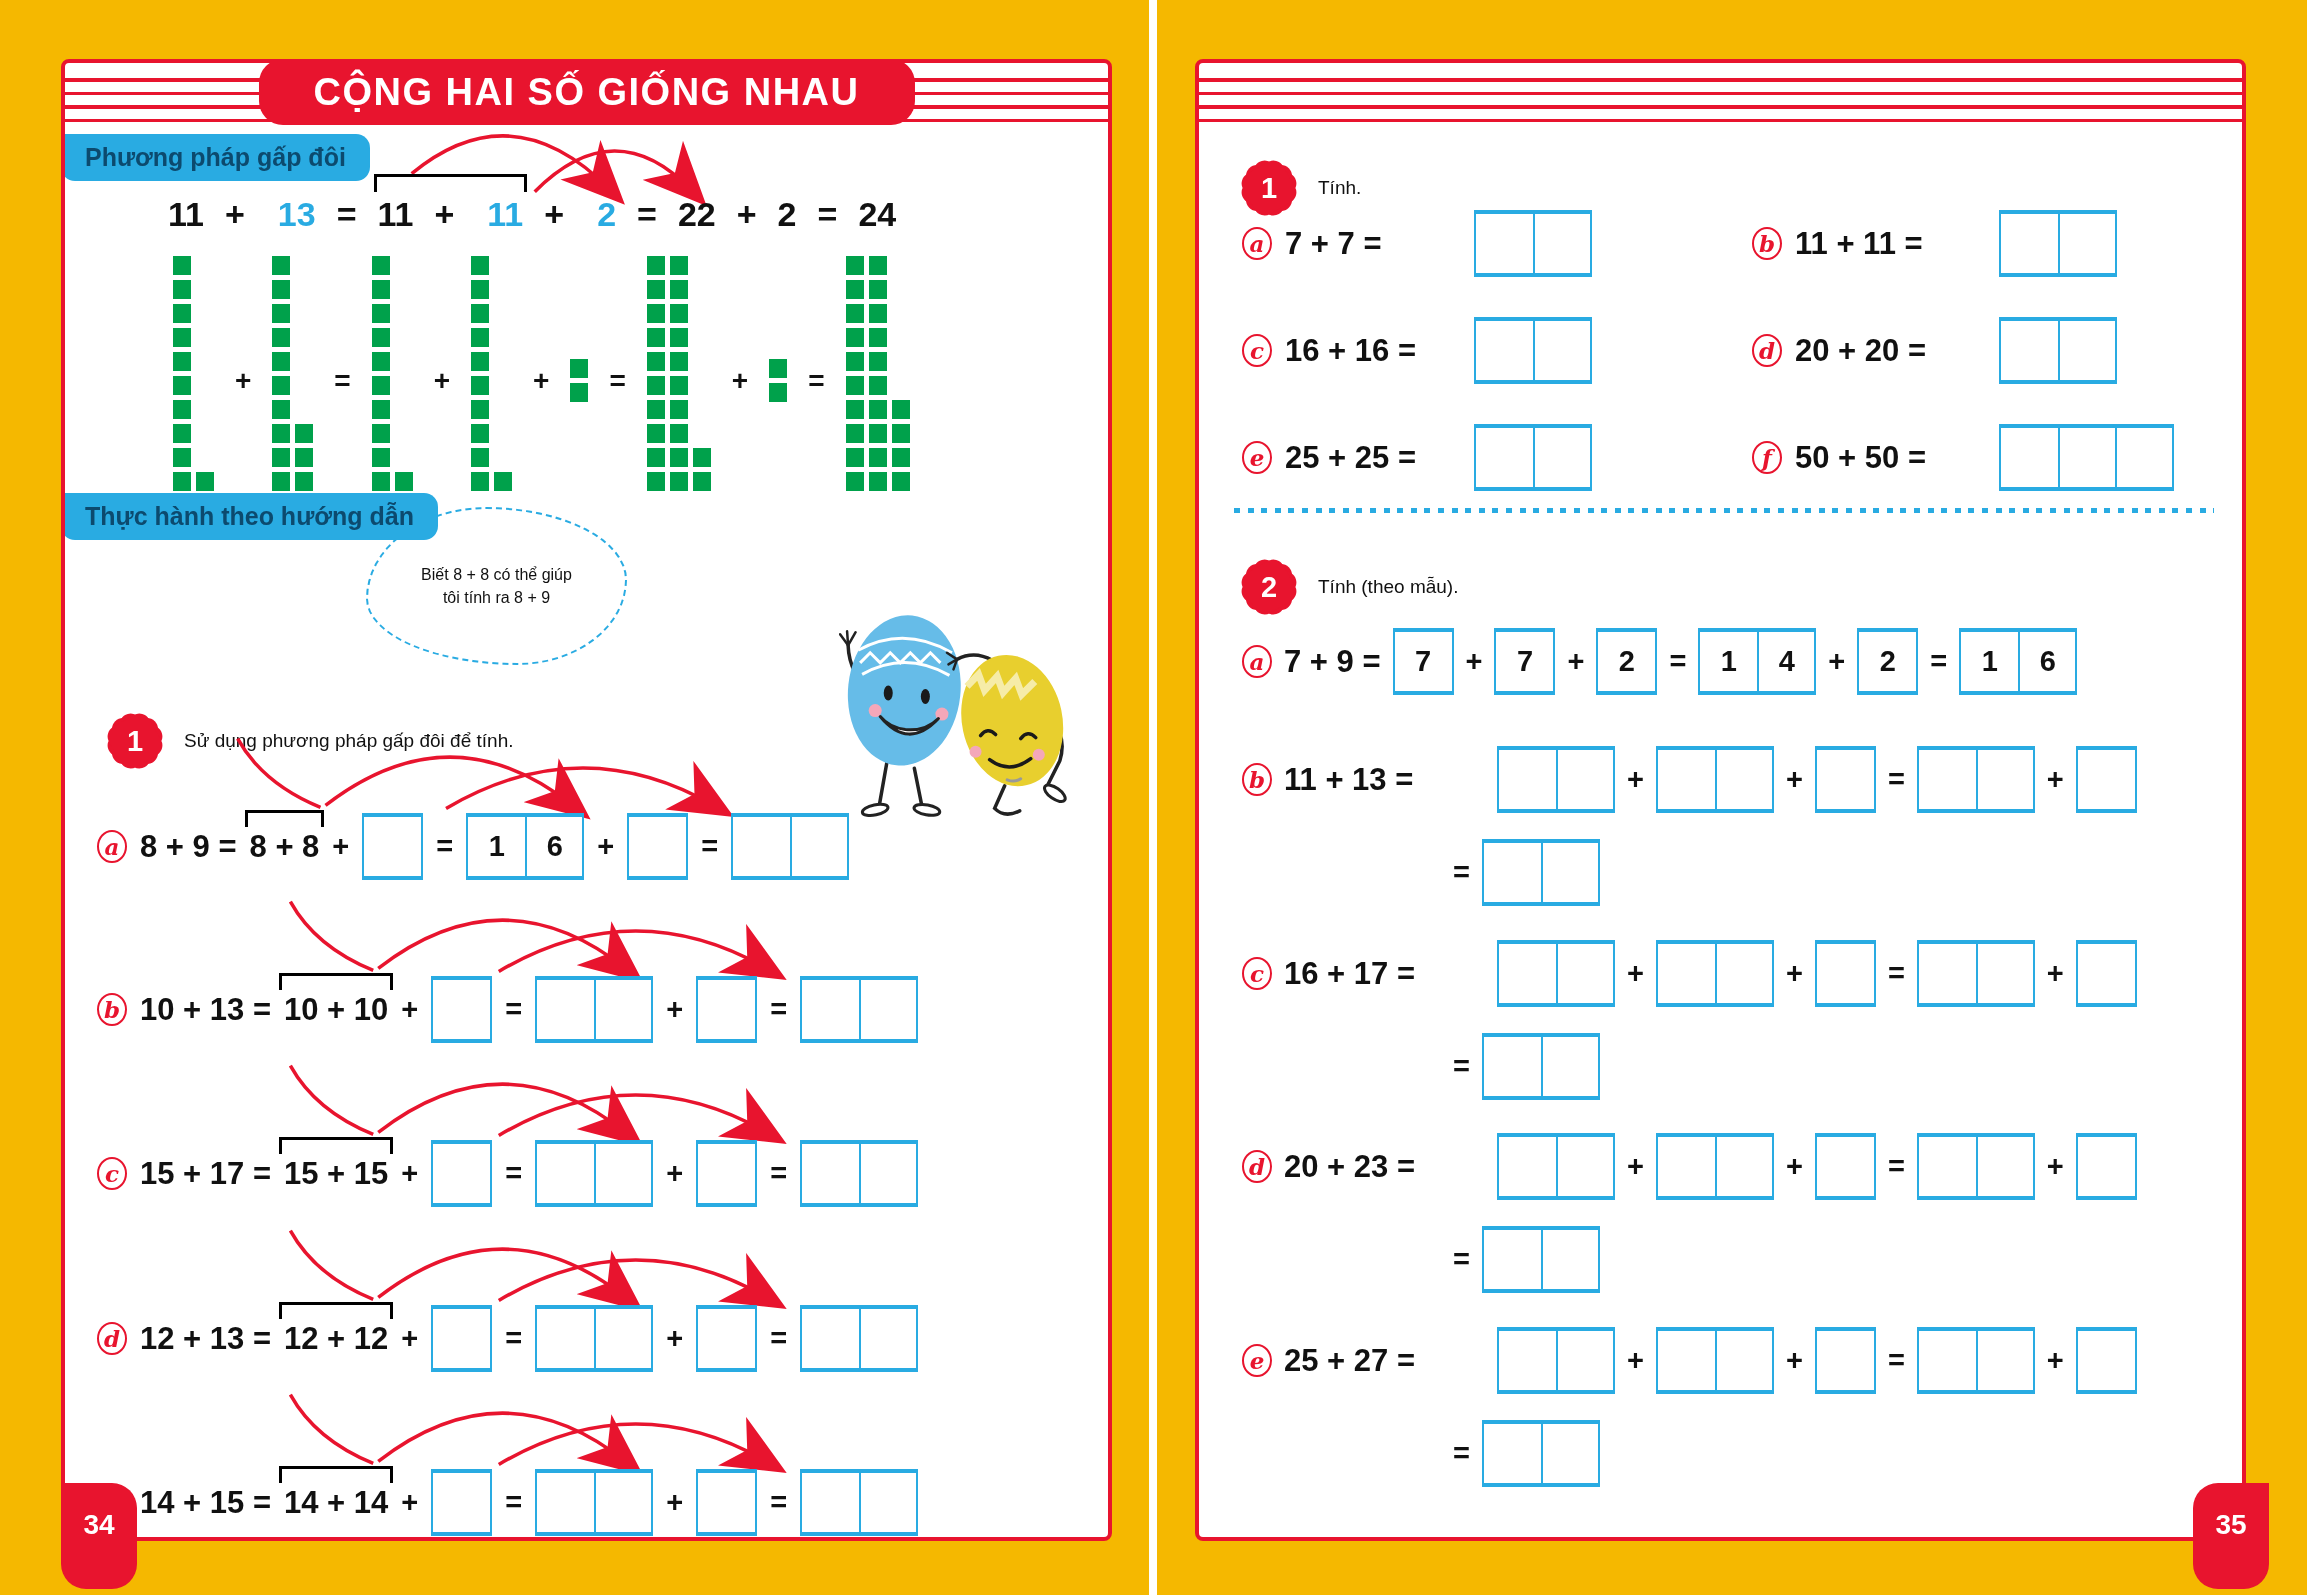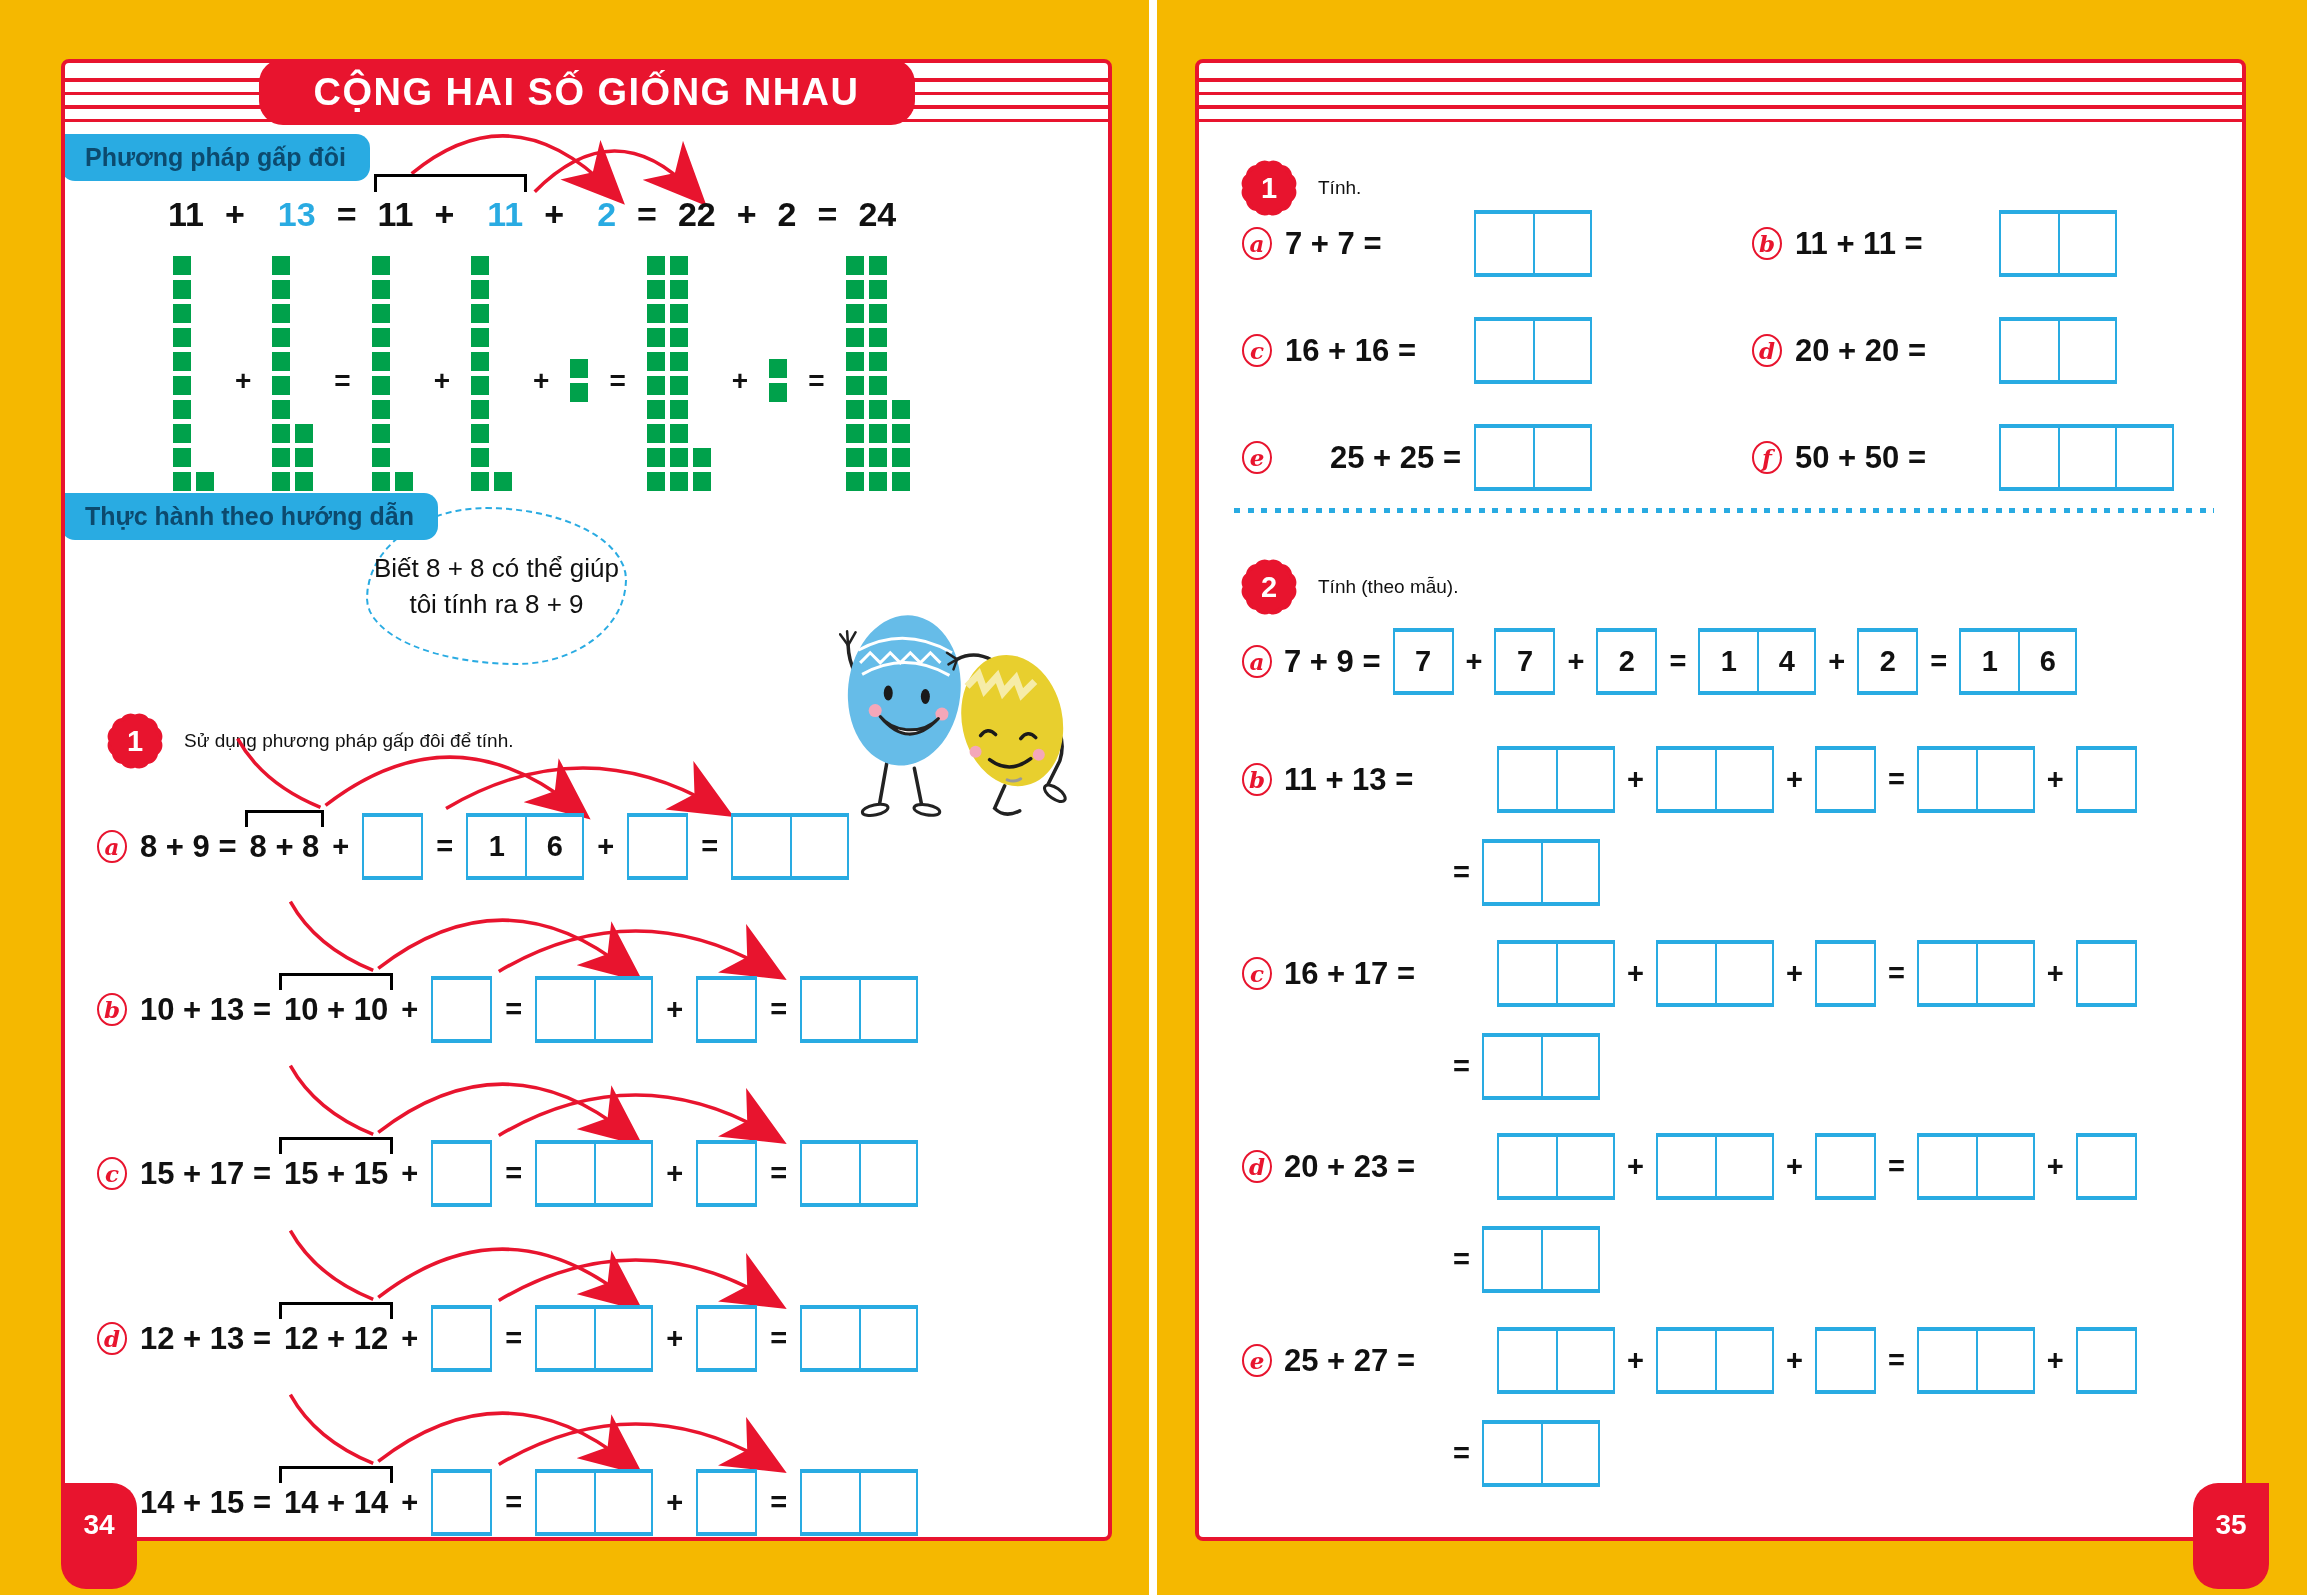--- a/index.html
+++ b/index.html
@@ -35,21 +35,21 @@
   .demo-blocks{position:absolute;top:192px;left:108px;height:236px;display:flex;align-items:flex-end;gap:21px;}
   .bgroup{display:flex;align-items:flex-end;gap:5px;}
   .bgroup.mid{margin-bottom:89px;}
   .bcol{display:flex;flex-direction:column;gap:5px;}
   .blk{width:18px;height:19px;background:var(--green);}
   .bop{font-size:28px;font-weight:700;margin-bottom:94px;}
 
   .bubble{position:absolute;left:301px;top:444px;width:261px;height:158px;
     border:2.5px dashed var(--blue);border-radius:46% 54% 42% 58% / 58% 46% 54% 42%;
     display:flex;flex-direction:column;align-items:center;justify-content:center;gap:5px;z-index:1;}
-  .bubble div{font-size:26px;font-weight:500;}
+  .bubble div{font-size:16px;font-weight:500;}
   .eggs{position:absolute;left:774px;top:507px;width:241px;height:271px;z-index:1;}
 
   .ex-header{position:absolute;display:flex;align-items:center;gap:22px;}
   .star{position:relative;width:54px;height:54px;flex:0 0 auto;}
   .star i{position:absolute;inset:4px;background:var(--red);border-radius:11px;display:block;}
   .star i:nth-child(2){transform:rotate(30deg);} .star i:nth-child(3){transform:rotate(60deg);}
   .star span{position:absolute;inset:0;display:flex;align-items:center;justify-content:center;
     color:#fff;font-size:29px;font-weight:bold;z-index:2;}
   .ex-header .instr{font-size:19px;font-weight:500;}
 
@@ -548,21 +548,21 @@
         <div class="r1cell" style="left: 553px; top: 254px;">
           <div class="label">d</div>
           <span class="expr" style="min-width: 191px;">20 + 20 =</span>
           <div class="cellbox">
             <span class="cell"></span>
             <span class="cell"></span>
           </div>
         </div>
         <div class="r1cell" style="left: 43px; top: 361px;">
           <div class="label">e</div>
-          <span class="expr" style="min-width: 176px; text-align: right;">25 + 25 =</span>
+          <span class="expr" style="min-width: 176px;">25 + 25 =</span>
           <div class="cellbox">
             <span class="cell"></span>
             <span class="cell"></span>
           </div>
         </div>
         <div class="r1cell" style="left: 553px; top: 361px;">
           <div class="label">f</div>
           <span class="expr" style="min-width: 191px;">50 + 50 =</span>
           <div class="cellbox">
             <span class="cell"></span>

